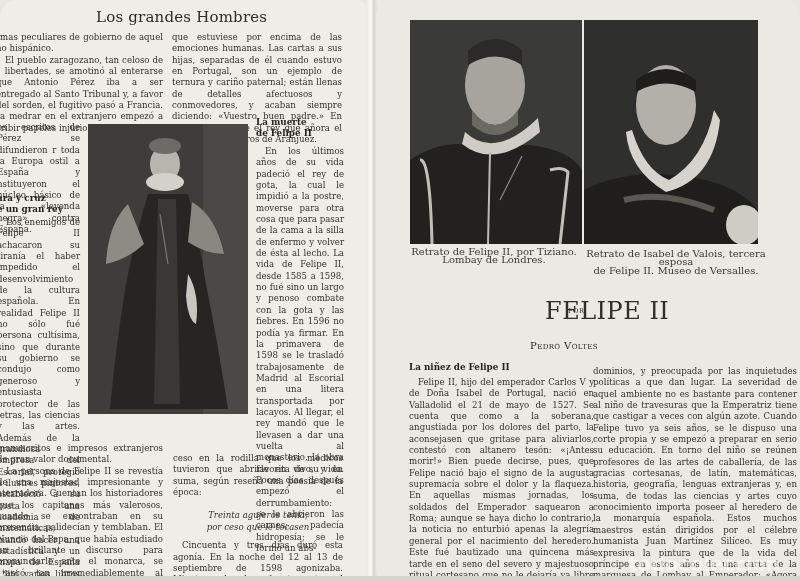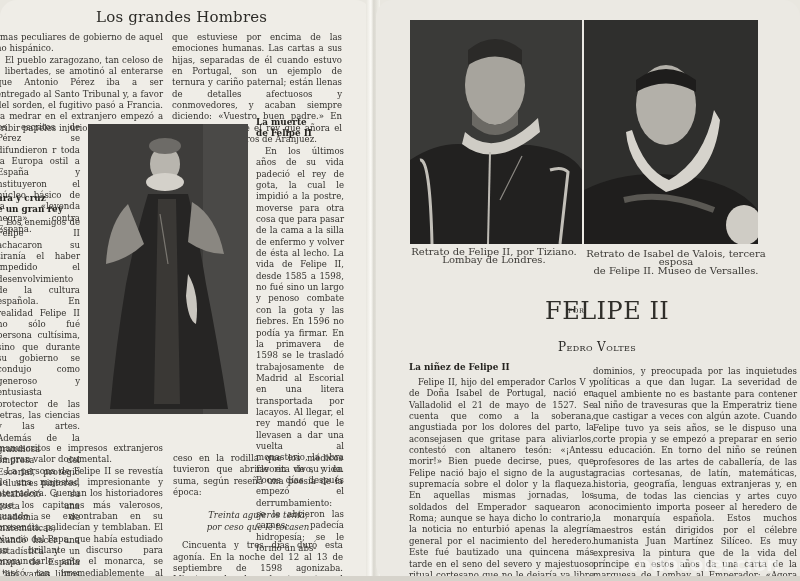--- a/index.html
+++ b/index.html
@@ -18,21 +18,21 @@
   .sub { font-weight: bold; font-size: 8.8px; line-height: 11px; color: #24231f; text-align: left; }
 
   .running-title { position: absolute; left: 96px; top: 8px; font-size: 15px; letter-spacing: 0.2px; color: #2c2b27; }
 
   .photo { position: absolute; background: #3b3a38; overflow: hidden; }
   .photo .bg { position: absolute; inset: 0; }
   .caption { position: absolute; font-size: 10px; line-height: 8.4px; text-align: center; color: #3c3a36; }
 
   .art-title { position: absolute; left: 545px; top: 297px; font-size: 24px; letter-spacing: 0.5px; color: #2f2e2a; }
   .por { position: absolute; left: 568px; top: 307px; font-size: 6.5px; letter-spacing: 0.6px; }
-  .author { position: absolute; left: 558px; top: 340px; font-size: 12px; letter-spacing: 0.4px; font-variant: small-caps; }
+  .author { position: absolute; left: 530px; top: 340px; font-size: 10px; letter-spacing: 0.4px; font-variant: small-caps; }
 
   .verse { font-style: italic; text-align: center; text-indent: 0 !important; line-height: 11.4px; margin: 12px 0 7px; }
 
   .watermark { position: absolute; left: 628px; top: 552px; font-family: "DejaVu Sans", sans-serif; font-weight: bold;
                font-size: 20px; color: rgba(255,255,255,0.55); letter-spacing: -0.3px; }
   .bottom-band { position: absolute; left: 0; top: 576px; width: 800px; height: 5px; background: #d6d3cb; }
 </style>
 </head>
 <body>
 

